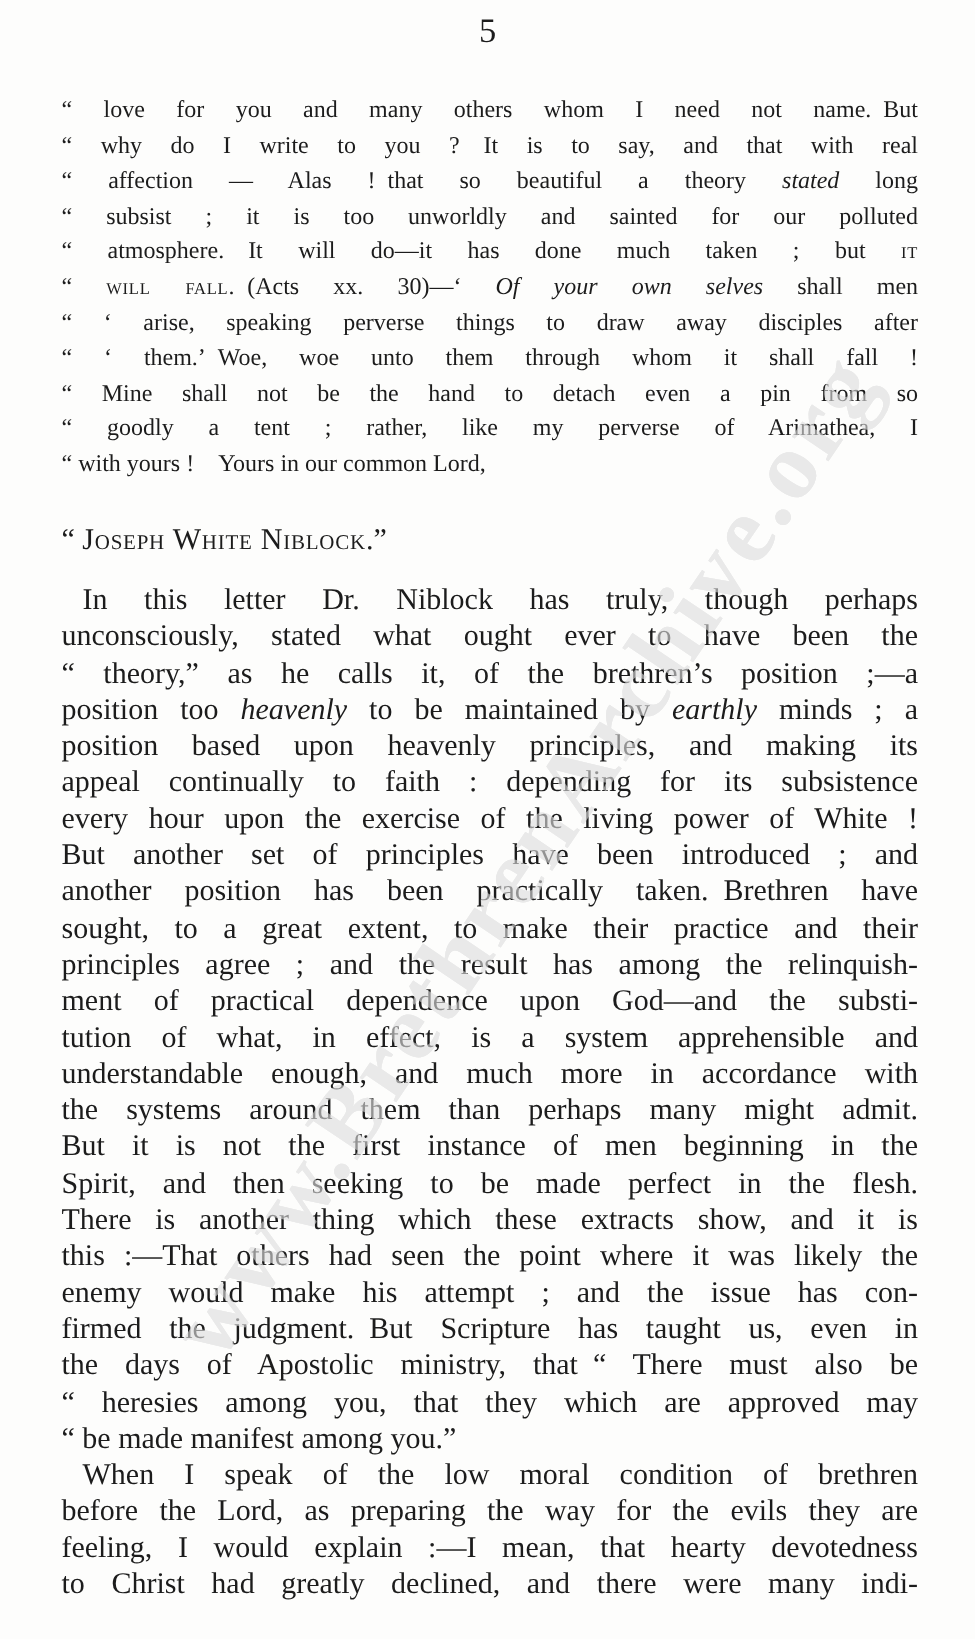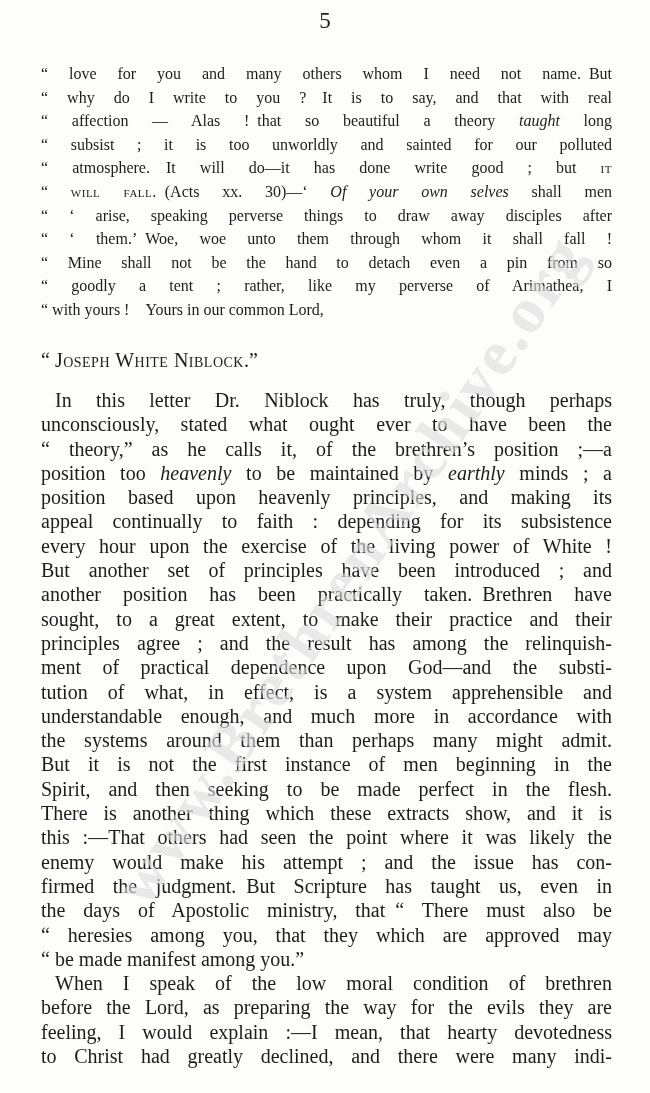--- a/index.html
+++ b/index.html
@@ -47,23 +47,23 @@
 
 <div class="page">
 
   <div class="watermark wm-back">www.BrethrenArchive.org</div>
 
   <div class="page-number">5</div>
 
   <div class="letter-block">
       <div class="line"><span>“ love for you and many others whom I need not name. But</span></div>
       <div class="line"><span>“ why do I write to you ?  It is to say, and that with real</span></div>
-      <div class="line"><span>“ affection — Alas ! that so beautiful a theory </span><span class="it">taught</span><span> long</span></div>
+      <div class="line"><span>“ affection — Alas ! that so beautiful a theory </span><span class="it">stated</span><span> long</span></div>
       <div class="line"><span>“ subsist ; it is too unworldly and sainted for our polluted</span></div>
-      <div class="line"><span>“ atmosphere.  It will do—it has done write good ; but </span><span class="sc">it</span></div>
+      <div class="line"><span>“ atmosphere.  It will do—it has done much taken ; but </span><span class="sc">it</span></div>
       <div class="line"><span>“ </span><span class="sc">will fall.</span><span> (Acts xx. 30)—‘ </span><span class="it">Of your own selves</span><span> shall men</span></div>
       <div class="line"><span>“ ‘ arise, speaking perverse things to draw away disciples after</span></div>
       <div class="line"><span>“ ‘ them.’ Woe, woe unto them through whom it shall fall !</span></div>
       <div class="line"><span>“ Mine shall not be the hand to detach even a pin from so</span></div>
       <div class="line"><span>“ goodly a tent ; rather, like my perverse of Arimathea, I</span></div>
       <div class="line no-just"><span>“ with yours !  Yours in our common Lord,</span></div>
     </div>
 
   <div class="signature-block">
       <div class="line no-just"><span>“ </span><span class="sc">Joseph White Niblock</span><span>.”</span></div>

